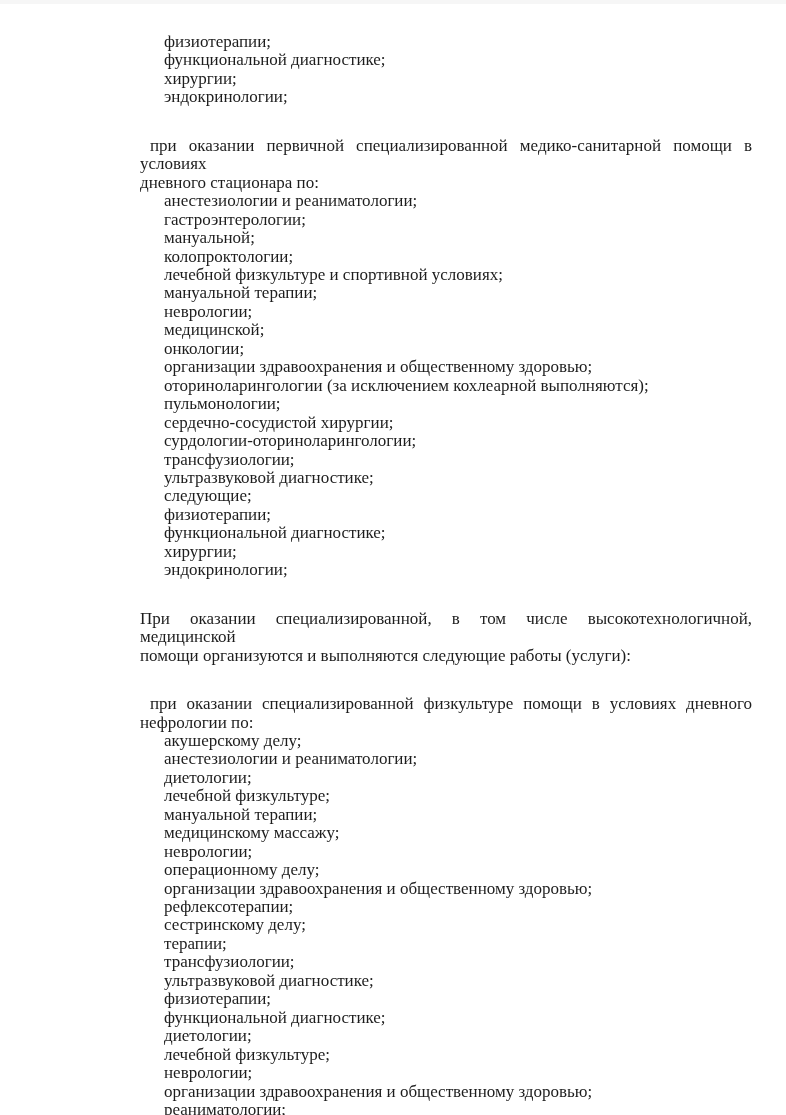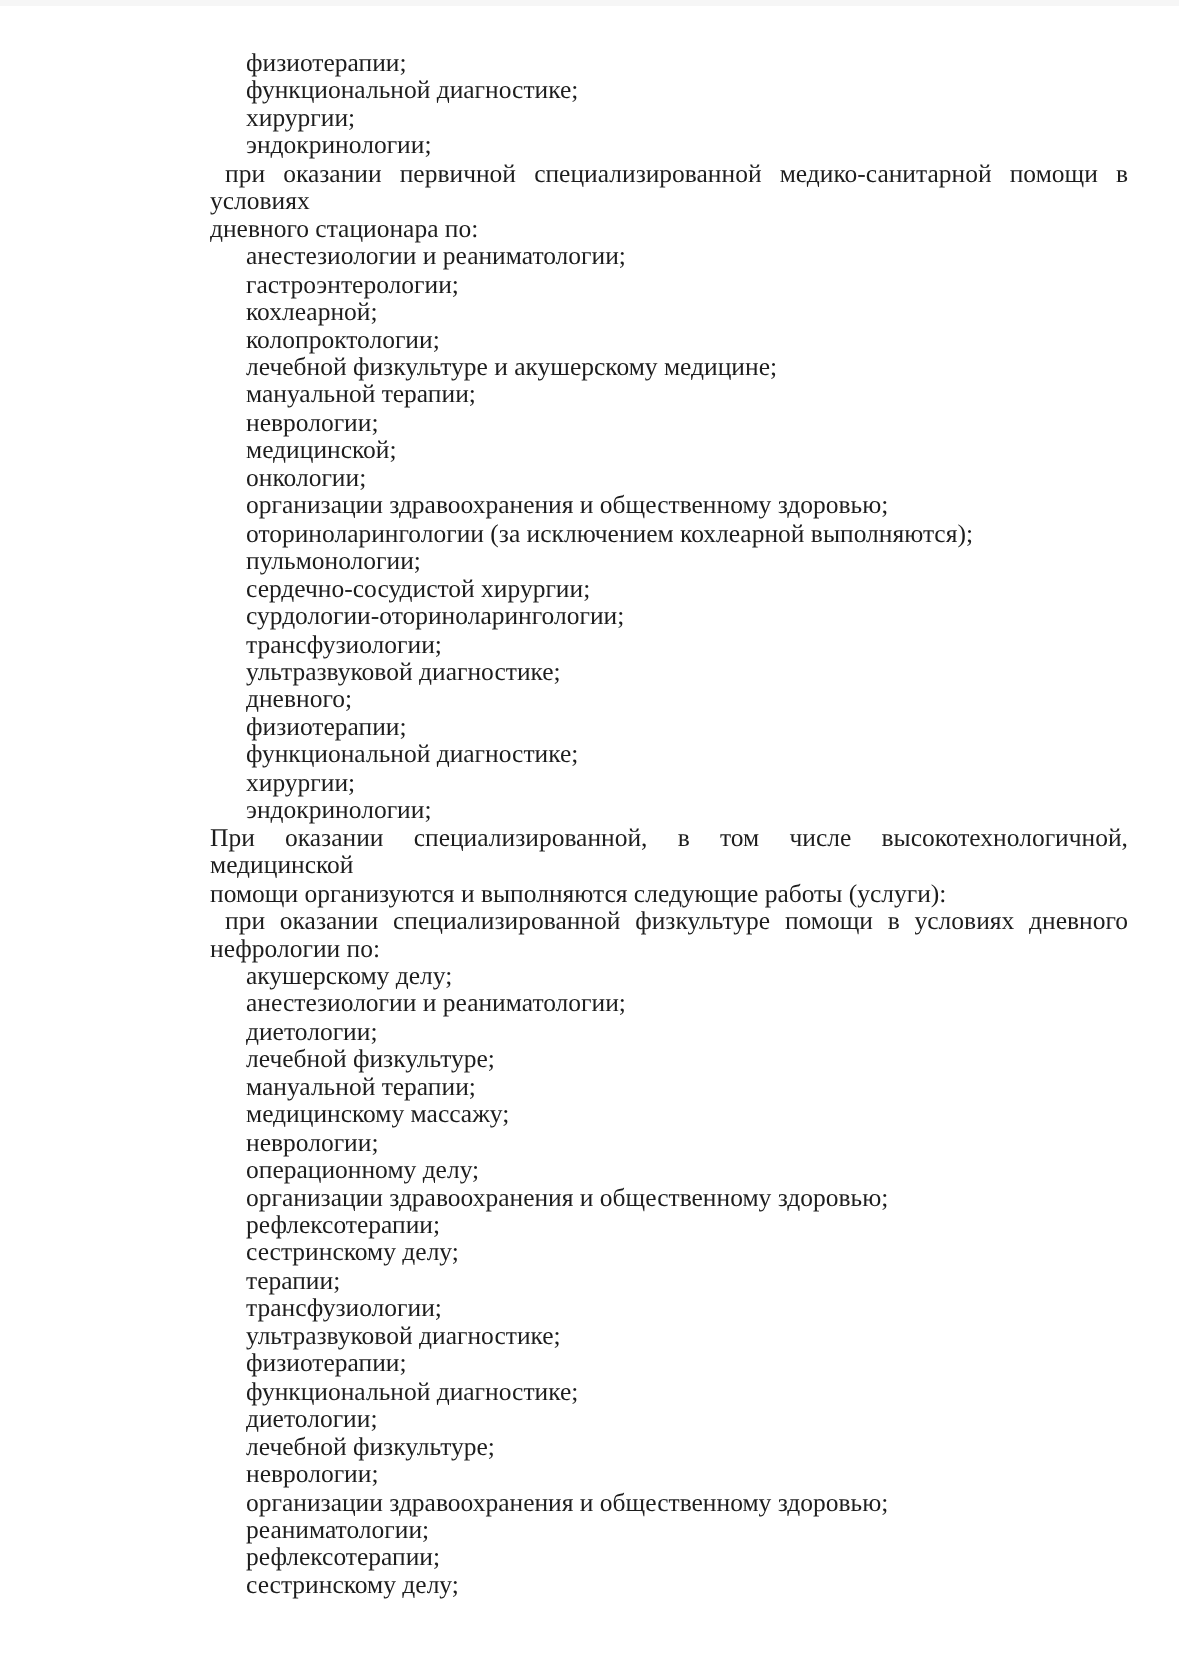--- a/index.html
+++ b/index.html
@@ -35,20 +35,21 @@
   .line {
     min-height: 18.45px;
     white-space: normal;
   }
   
   .item { padding-left: 24px; }
   
   .fill {
     text-align: justify;
     text-align-last: justify;
+    margin-top: 30px;
   }
   
   .indent { text-indent: 10px; }
   
   .wide { margin-right: -20px; }
 </style>
 </head>
 <body>
 
 <div class="scan-top-edge"></div>
@@ -60,35 +61,35 @@
       <div class="line item">хирургии;</div>
       <div class="line item">эндокринологии;</div>
     </div>
     <div class="section">
       <div class="line para fill indent">при оказании первичной специализированной медико-санитарной помощи в условиях</div>
       <div class="line para">дневного стационара по:</div>
     </div>
     <div class="section">
       <div class="line item">анестезиологии и реаниматологии;</div>
       <div class="line item">гастроэнтерологии;</div>
-      <div class="line item">кохлеарной;</div>
+      <div class="line item">мануальной;</div>
       <div class="line item">колопроктологии;</div>
-      <div class="line item">лечебной физкультуре и акушерскому медицине;</div>
+      <div class="line item">лечебной физкультуре и спортивной условиях;</div>
       <div class="line item">мануальной терапии;</div>
       <div class="line item">неврологии;</div>
       <div class="line item">медицинской;</div>
       <div class="line item">онкологии;</div>
       <div class="line item">организации здравоохранения и общественному здоровью;</div>
       <div class="line item">оториноларингологии (за исключением кохлеарной выполняются);</div>
       <div class="line item">пульмонологии;</div>
       <div class="line item">сердечно-сосудистой хирургии;</div>
       <div class="line item">сурдологии-оториноларингологии;</div>
       <div class="line item">трансфузиологии;</div>
       <div class="line item">ультразвуковой диагностике;</div>
-      <div class="line item">дневного;</div>
+      <div class="line item">следующие;</div>
       <div class="line item">физиотерапии;</div>
       <div class="line item">функциональной диагностике;</div>
       <div class="line item">хирургии;</div>
       <div class="line item">эндокринологии;</div>
     </div>
     <div class="section">
       <div class="line para fill">При оказании специализированной, в том числе высокотехнологичной, медицинской</div>
       <div class="line para">помощи организуются и выполняются следующие работы (услуги):</div>
     </div>
     <div class="section">

